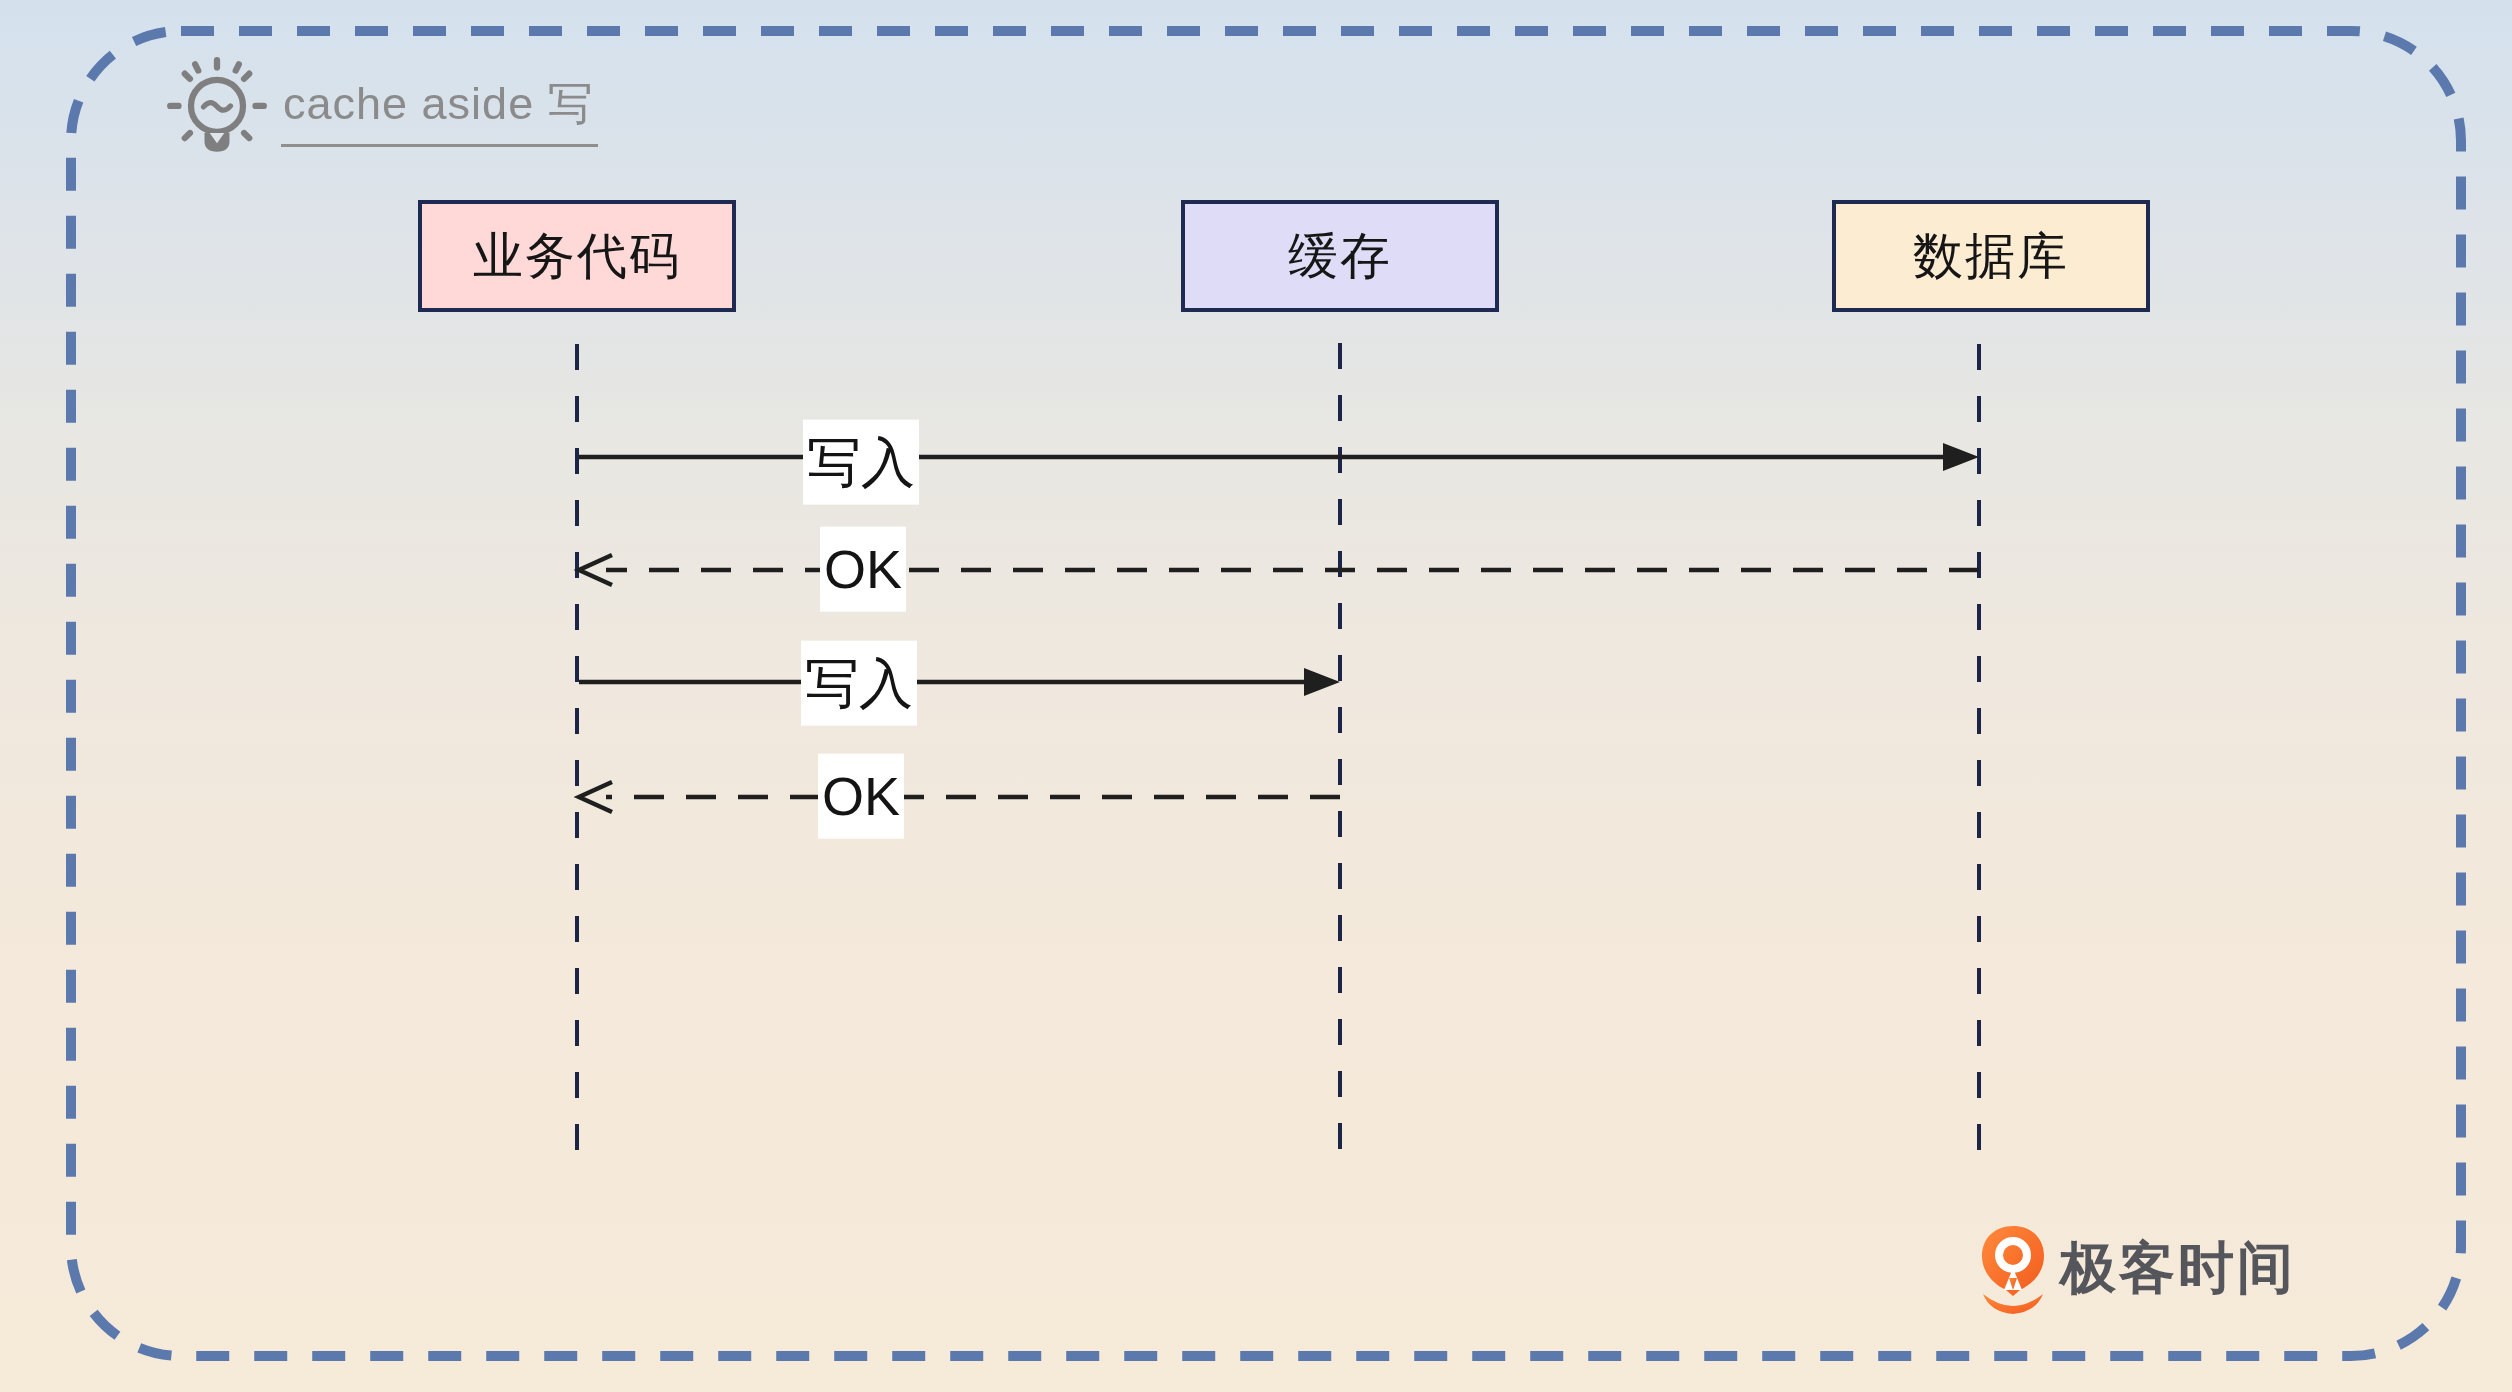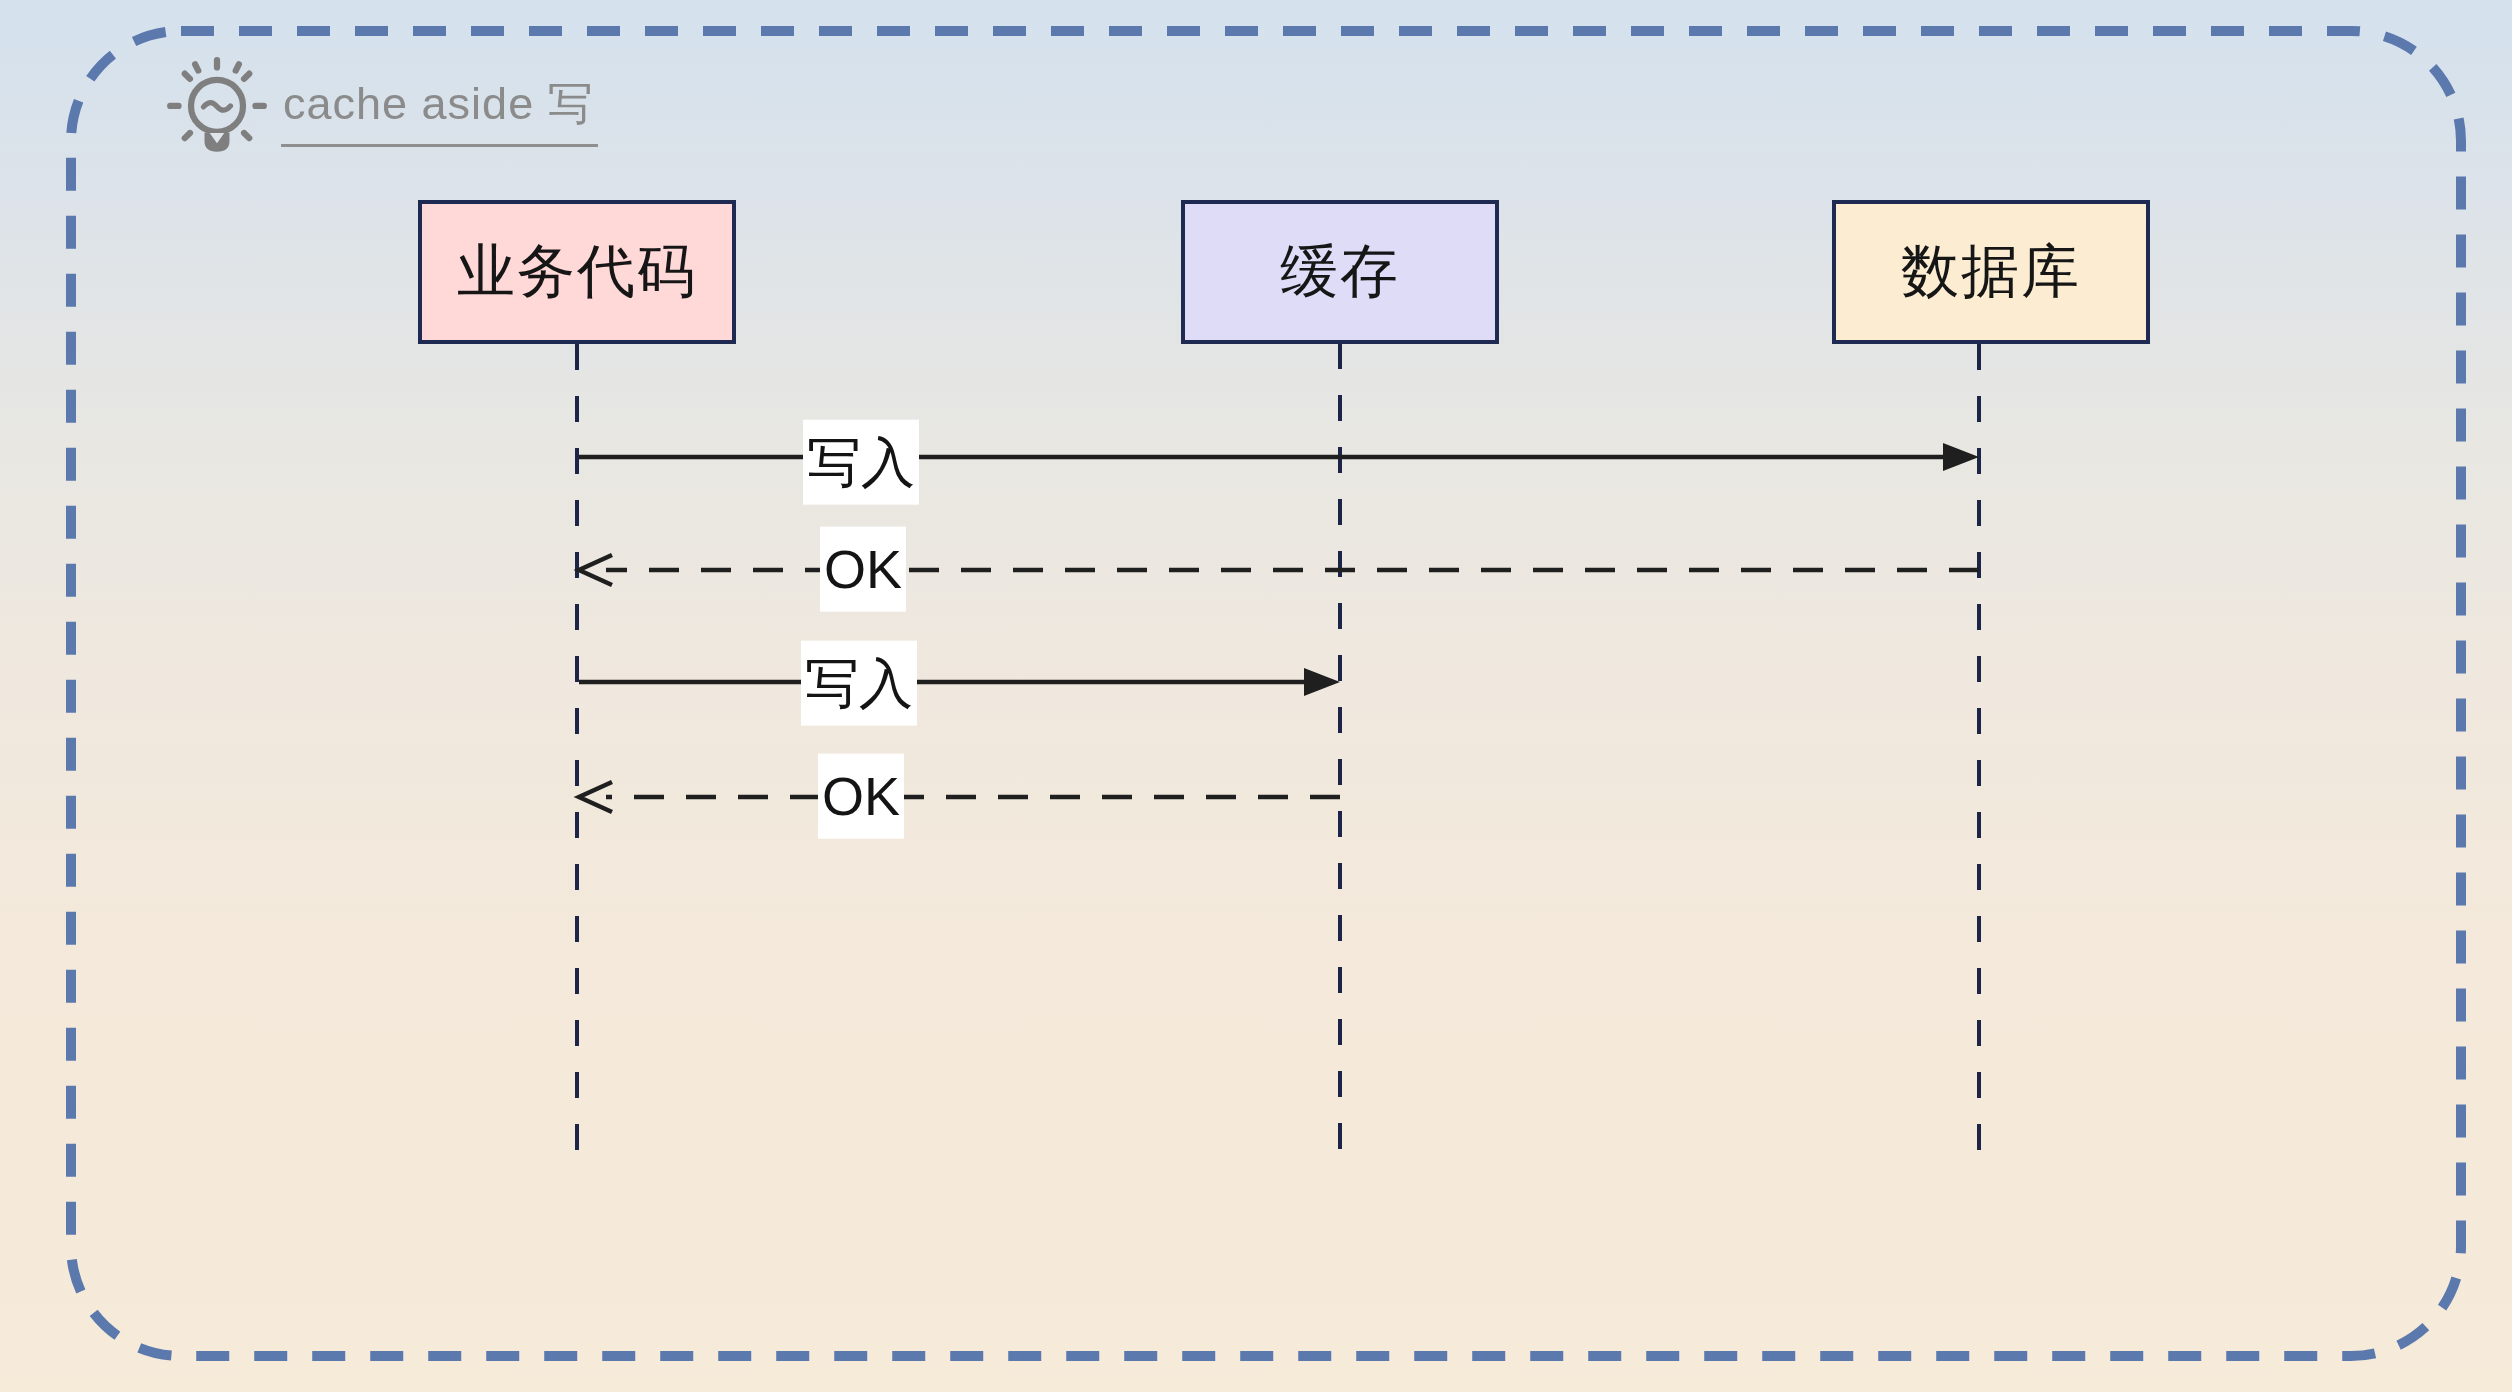--- a/index.html
+++ b/index.html
@@ -13,23 +13,23 @@
   
   .title-block{position:absolute;left:165px;top:56px;display:flex;align-items:center;}
   .bulb{width:104px;height:104px;flex:0 0 auto;}
   .title-text{
     margin-left:12px;margin-top:4px;
     font-size:45px;color:#8b8b8b;letter-spacing:1px;
     border-bottom:3px solid #8f8f8f;padding:0 4px 10px 2px;
   }
   
   .actor{
-    position:absolute;top:200px;width:318px;height:144px;box-sizing:border-box;
+    position:absolute;top:200px;width:318px;height:112px;box-sizing:border-box;
     border:4px solid #1e2a52;display:flex;align-items:center;justify-content:center;
-    font-size:58px;color:#161616;letter-spacing:2px;
+    font-size:50px;color:#161616;letter-spacing:2px;
   }
   .actor.business{left:418px;background:#ffd9d7;}
   .actor.cache{left:1181px;background:#dedcf7;text-align:right;}
   .actor.database{left:1820px;background:#fcecd2;margin-left:12px;}
   
   .msg-label{
     position:absolute;transform:translate(-50%,-50%);
     background:#ffffff;color:#141414;font-size:54px;
     padding:14px 4px;line-height:1.05;white-space:nowrap;
   }
@@ -105,14 +105,30 @@
   </div>
   <div class="actor database">
     <span>数据库</span>
   </div>
 
   <div id="msg1" class="msg-label">写入</div>
   <div id="msg2" class="msg-label">OK</div>
   <div id="msg3" class="msg-label">写入</div>
   <div id="msg4" class="msg-label">OK</div>
 
+  <div class="logo">
+    <svg class="logo-icon" viewBox="0 0 66 92">
+      <defs>
+        <linearGradient id="orange" x1="0" y1="0" x2="1" y2="1">
+          <stop offset="0" stop-color="#ff8a3c"></stop>
+          <stop offset="1" stop-color="#f25b1d"></stop>
+        </linearGradient>
+      </defs>
+      <path d="M 33 0 C 51 0 64 12 64 30 C 64 46 53 58 40 64 L 33 70 L 26 64 C 13 58 2 46 2 30 C 2 12 15 0 33 0 Z" fill="url(#orange)"></path>
+      <circle cx="33" cy="29" r="14" fill="none" stroke="#ffffff" stroke-width="8"></circle>
+      <polygon points="24,64 42,64 33,42" fill="#ffffff"></polygon>
+      <polygon points="29,52 37,52 33,64" fill="url(#orange)"></polygon>
+      <path d="M 3 68 Q 33 92 63 68 Q 56 86 33 88 Q 10 86 3 68 Z" fill="url(#orange)"></path>
+    </svg>
+    <span class="logo-text">极客时间</span>
+  </div>
 
 </div>
 
 </body></html>

